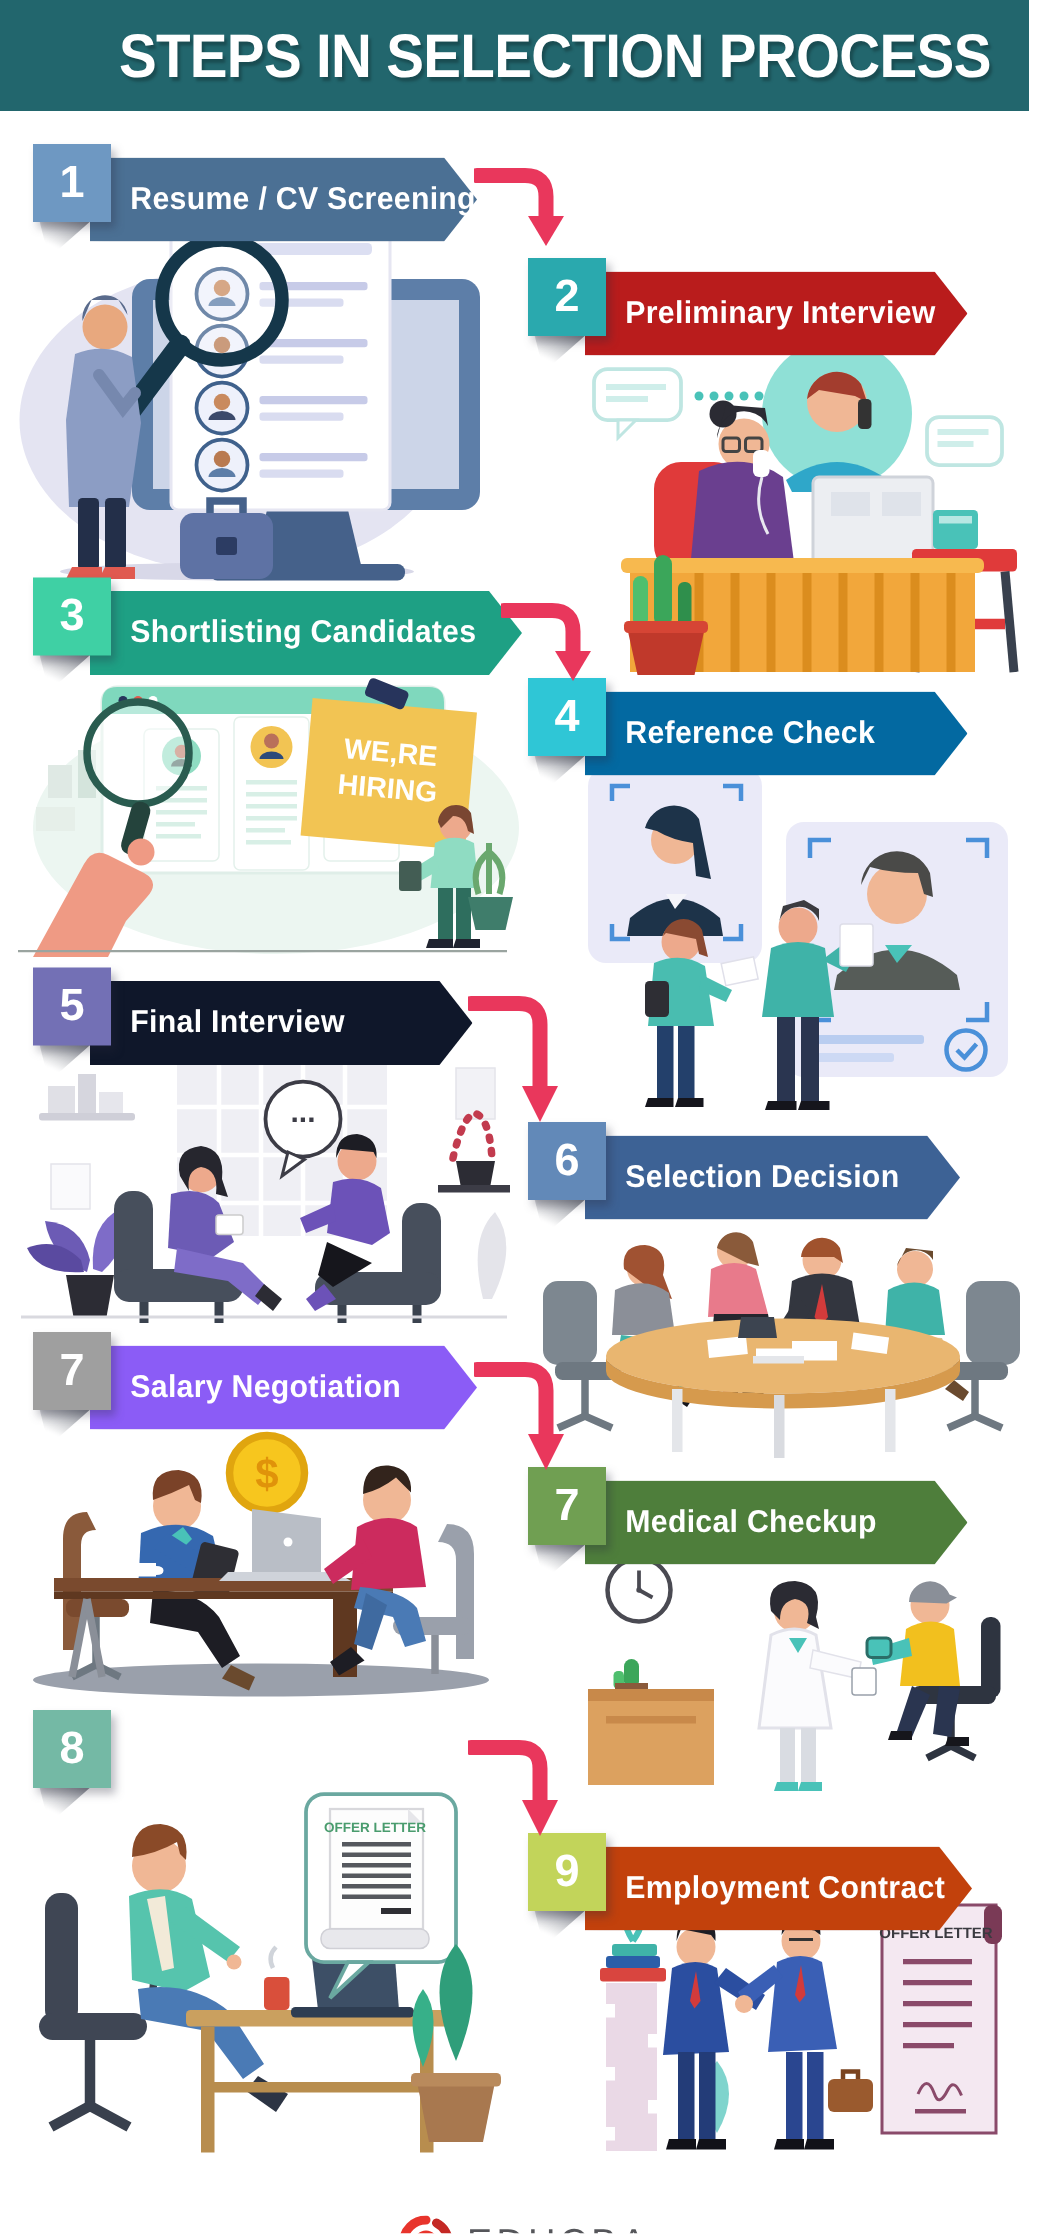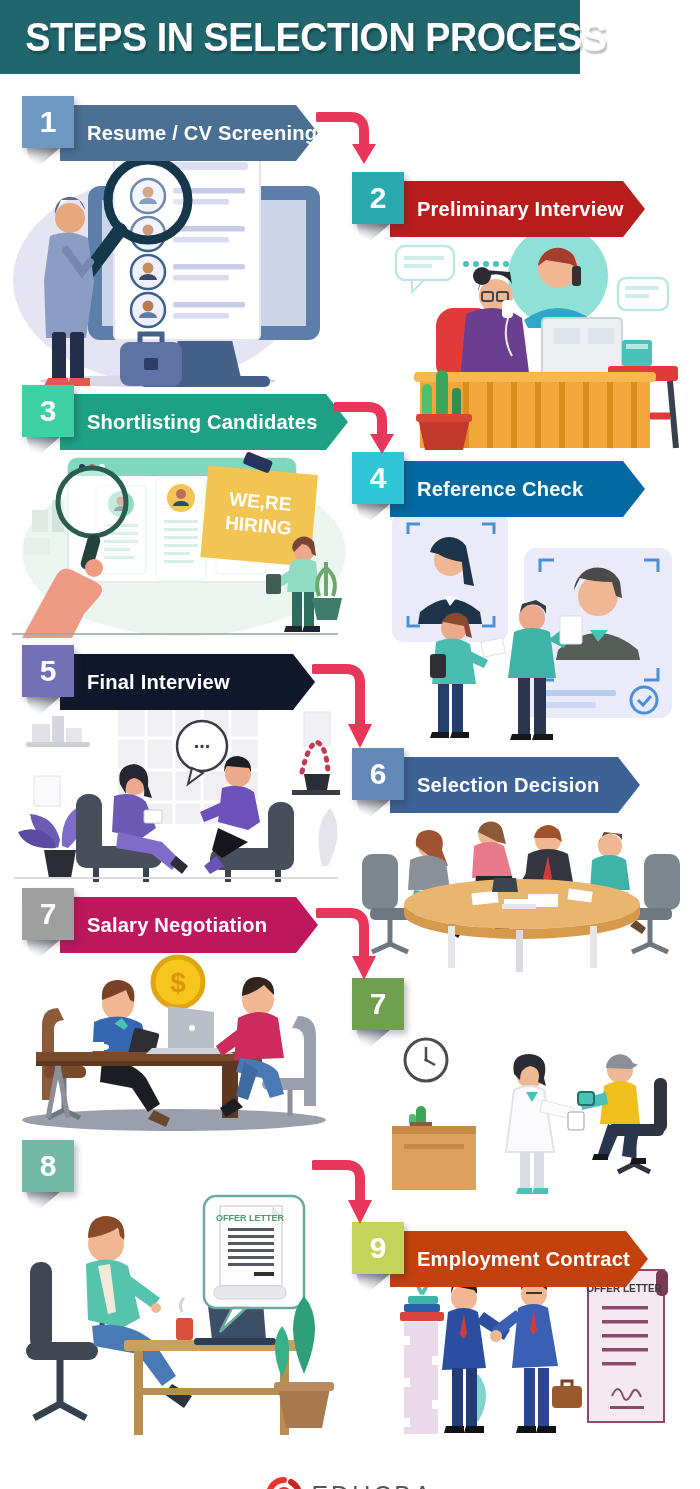--- a/index.html
+++ b/index.html
@@ -1,17 +1,17 @@
 <!DOCTYPE html>
 <html><head>
 <meta charset="utf-8">
 <style>
   html,body{margin:0;padding:0;background:#ffffff;font-family:"Liberation Sans",sans-serif;}
   #canvas{position:relative;width:700px;height:1489px;margin:0 auto;background:#ffffff;overflow:hidden;}
-  .header{position:absolute;left:0;top:0;width:580px;height:74px;display:flex;align-items:center;justify-content:flex-start;}
+  .header{position:absolute;left:0;top:0;width:686px;height:74px;display:flex;align-items:center;justify-content:flex-end;}
   .header h1{margin:0;color:#fff;font-size:41px;font-weight:800;letter-spacing:-0.5px;transform:scaleX(.92);text-shadow:2px 3px 2px rgba(0,0,0,.25);white-space:nowrap;}
   .banner{position:absolute;height:56px;display:flex;align-items:center;z-index:2;
     clip-path:polygon(0 0,calc(100% - 22px) 0,100% 50%,calc(100% - 22px) 100%,0 100%);
     filter:drop-shadow(4px 8px 5px rgba(40,40,60,.35));}
   .banner span{color:#fff;font-weight:700;font-size:21px;padding-left:28px;white-space:nowrap;letter-spacing:.2px;transform:scaleX(.96);transform-origin:left center;}
   .num-box{position:absolute;width:52px;height:52px;display:flex;align-items:center;justify-content:center;
     color:#fff;font-size:30px;font-weight:700;z-index:3;filter:drop-shadow(3px 4px 3px rgba(40,40,60,.3));}
   .fold{position:absolute;width:36px;height:26px;z-index:1;filter:blur(1px);
     background:linear-gradient(205deg,rgba(25,32,48,.6),rgba(25,32,48,0) 70%);
     clip-path:polygon(0 0,100% 0,18% 100%);}
@@ -59,26 +59,29 @@
     </div>
   <div class="fold" style="left:26px;top:695px"></div>
   <div class="num-box" style="left: 22px; top: 645px; background-color: rgb(115, 112, 181);">5</div>
 
   <div class="banner" style="left: 390px; top: 757px; width: 250px; background-color: rgb(61, 98, 149);">
     <span>Selection Decision</span>
     </div>
   <div class="fold" style="left:356px;top:798px"></div>
   <div class="num-box" style="left: 352px; top: 748px; background-color: rgb(98, 137, 184);">6</div>
 
-  <div class="banner" style="left: 60px; top: 897px; width: 258px; background-color: #be185d;">
+  <div class="banner" style="left: 60px; top: 897px; width: 258px; background-color: #8b5cf6;">
     <span>Salary Negotiation</span>
     </div>
   <div class="fold" style="left:26px;top:938px"></div>
   <div class="num-box" style="left: 22px; top: 888px; background-color: rgb(159, 159, 159);">7</div>
 
+  <div class="banner" style="left: 390px; top: 987px; width: 255px; background-color: rgb(78, 126, 59);">
+    <span>Medical Checkup</span>
+    </div>
   <div class="fold" style="left:356px;top:1028px"></div>
   <div class="num-box" style="left: 352px; top: 978px; background-color: rgb(112, 159, 82);">7</div>
 
   <div class="fold" style="left:26px;top:1190px"></div>
   <div class="num-box" style="left: 22px; top: 1140px; background-color: rgb(116, 185, 165);">8</div>
 
   <div class="banner" style="left: 390px; top: 1231px; width: 258px; background-color: #c2410c;">
     <span>Employment Contract</span>
     </div>
   <div class="fold" style="left:356px;top:1272px"></div>

